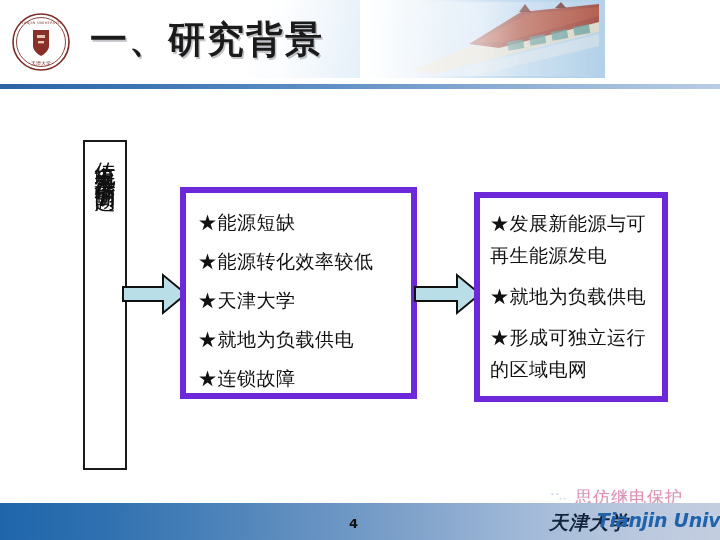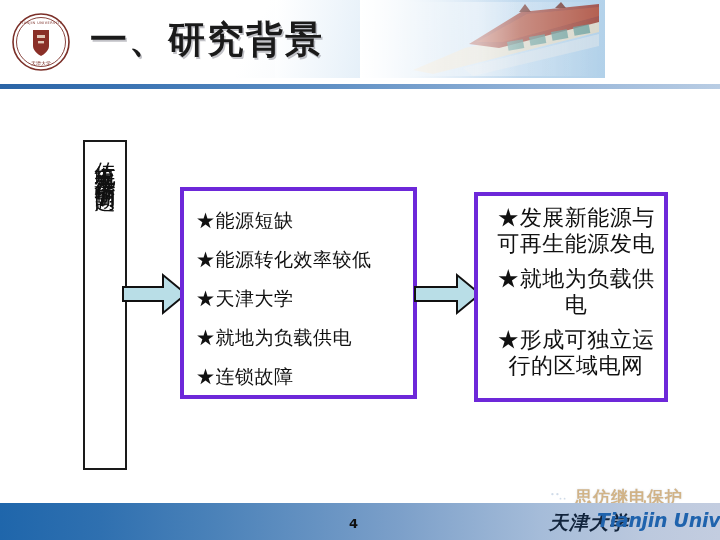--- a/index.html
+++ b/index.html
@@ -110,21 +110,21 @@
     font-family: "DejaVu Serif", "Liberation Serif", serif;
     font-size: 21px;
     line-height: 24px;
     letter-spacing: 2.5px;
     color: #111111;
     white-space: nowrap;
   }
 
   .box {
     position: absolute;
-    border: 4px solid #6d28d9;
+    border: 6px solid #6d28d9;
     background: #ffffff;
     box-sizing: border-box;
   }
   .box-mid {
     left: 180px; top: 187px;
     width: 237px; height: 212px;
     padding: 10px 0 0 12px;
   }
   .box-right {
     left: 474px; top: 192px;
@@ -135,26 +135,25 @@
     font-family: "DejaVu Serif", "Liberation Serif", serif;
     color: #111111;
     white-space: nowrap;
   }
   .box-mid .bullet-line {
     font-size: 19px;
     line-height: 39px;
     letter-spacing: 0.5px;
   }
   .box-right .bullet-line {
-    font-size: 22px;
-    line-height: 26px;
+    font-size: 19px;
+    line-height: 32px;
     letter-spacing: 0.5px;
     white-space: normal;
     margin-bottom: 9px;
-    text-align: center;
   }
   .box-right .bullet-line:last-child { margin-bottom: 8px; }
 
   .arrow {
     position: absolute;
   }
   .arrow-1 { left: 122px; top: 270px; width: 66px; height: 48px; }
   .arrow-2 { left: 414px; top: 270px; width: 68px; height: 48px; }
 
   
@@ -201,22 +200,22 @@
     left: 546px; top: 486px;
     display: flex;
     align-items: center;
     gap: 5px;
     opacity: 0.48;
     white-space: nowrap;
   }
   .watermark-text {
     font-family: "DejaVu Sans", "Liberation Sans", sans-serif;
     font-size: 17px;
-    font-weight: bold;
-    color: #a16207;
+    font-weight: normal;
+    color: #be185d;
     letter-spacing: 1px;
     text-shadow: 0 0 2px rgba(150,175,205,0.8);
   }
 </style>
 </head>
 <body>
 
 <div id="slide">
 
   <div class="header">

